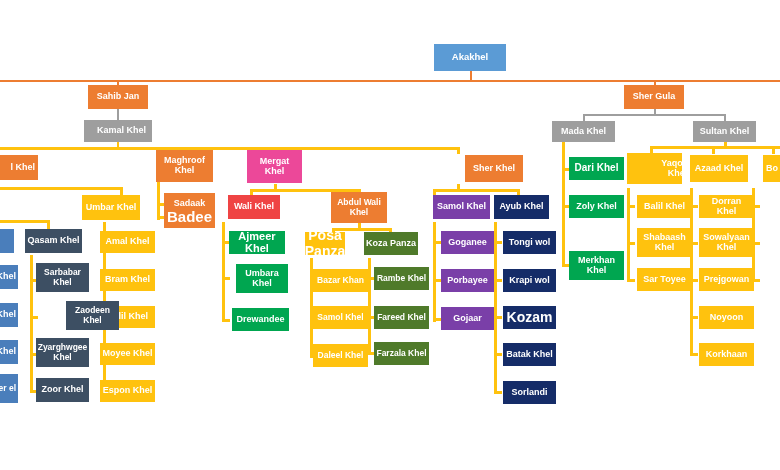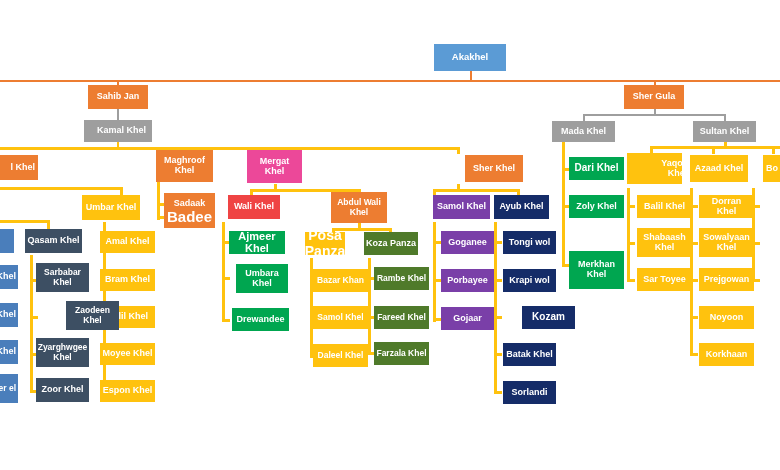--- a/index.html
+++ b/index.html
@@ -186,27 +186,27 @@
 
   <div class="node" style="left:433px;top:195px;width:57px;height:24px;background:#7A3FA8;font-size:9px;">Samol Khel</div>
   <div class="node" style="left:494px;top:195px;width:55px;height:24px;background:#152C68;font-size:9px;">Ayub Khel</div>
 
   <div class="node" style="left:441px;top:231px;width:53px;height:23px;background:#7A3FA8;font-size:9px;">Goganee</div>
   <div class="node" style="left:441px;top:269px;width:53px;height:23px;background:#7A3FA8;font-size:9px;">Porbayee</div>
   <div class="node" style="left:441px;top:307px;width:53px;height:23px;background:#7A3FA8;font-size:9px;text-align:right;">Gojaar</div>
 
   <div class="node" style="left:503px;top:231px;width:53px;height:23px;background:#152C68;font-size:9px;">Tongi wol</div>
   <div class="node" style="left:503px;top:269px;width:53px;height:23px;background:#152C68;font-size:9px;">Krapi wol</div>
-  <div class="node" style="left:503px;top:306px;width:53px;height:23px;background:#152C68;font-size:10px;margin-left:19px;">Kozam</div>
+  <div class="node" style="left:503px;top:306px;width:53px;height:23px;background:#152C68;font-size:14px;">Kozam</div>
   <div class="node" style="left:503px;top:343px;width:53px;height:23px;background:#152C68;font-size:9px;">Batak Khel</div>
   <div class="node" style="left:503px;top:381px;width:53px;height:23px;background:#152C68;font-size:9px;">Sorlandi</div>
 
   <div class="node" style="left:569px;top:157px;width:55px;height:23px;background:#00A650;font-size:10px;">Dari Khel</div>
   <div class="node" style="left:569px;top:195px;width:55px;height:23px;background:#00A650;font-size:9px;">Zoly Khel</div>
-  <div class="node" style="left:569px;top:251px;width:55px;height:38px;background:#00A650;font-size:9px;">Merkhan Khel</div>
+  <div class="node" style="left:569px;top:251px;width:55px;height:29px;background:#00A650;font-size:9px;">Merkhan Khel</div>
 
   <div class="node" style="left:627px;top:153px;width:55px;height:31px;background:#FFC20E;font-size:9px;padding-left:48px;">Yaqoob Khel</div>
   <div class="node" style="left:690px;top:155px;width:58px;height:27px;background:#FFC20E;font-size:9px;">Azaad Khel</div>
   <div class="node" style="left:763px;top:155px;width:35px;height:27px;background:#FFC20E;font-size:9px;justify-content:flex-start;padding-left:3px;">Bo</div>
 
   <div class="node" style="left:637px;top:195px;width:55px;height:23px;background:#FFC20E;font-size:9px;">Balil Khel</div>
   <div class="node" style="left:637px;top:228px;width:55px;height:29px;background:#FFC20E;font-size:9px;">Shabaash Khel</div>
   <div class="node" style="left:637px;top:268px;width:55px;height:23px;background:#FFC20E;font-size:9px;">Sar Toyee</div>
 
   <div class="node" style="left:699px;top:195px;width:55px;height:23px;background:#FFC20E;font-size:9px;">Dorran Khel</div>

